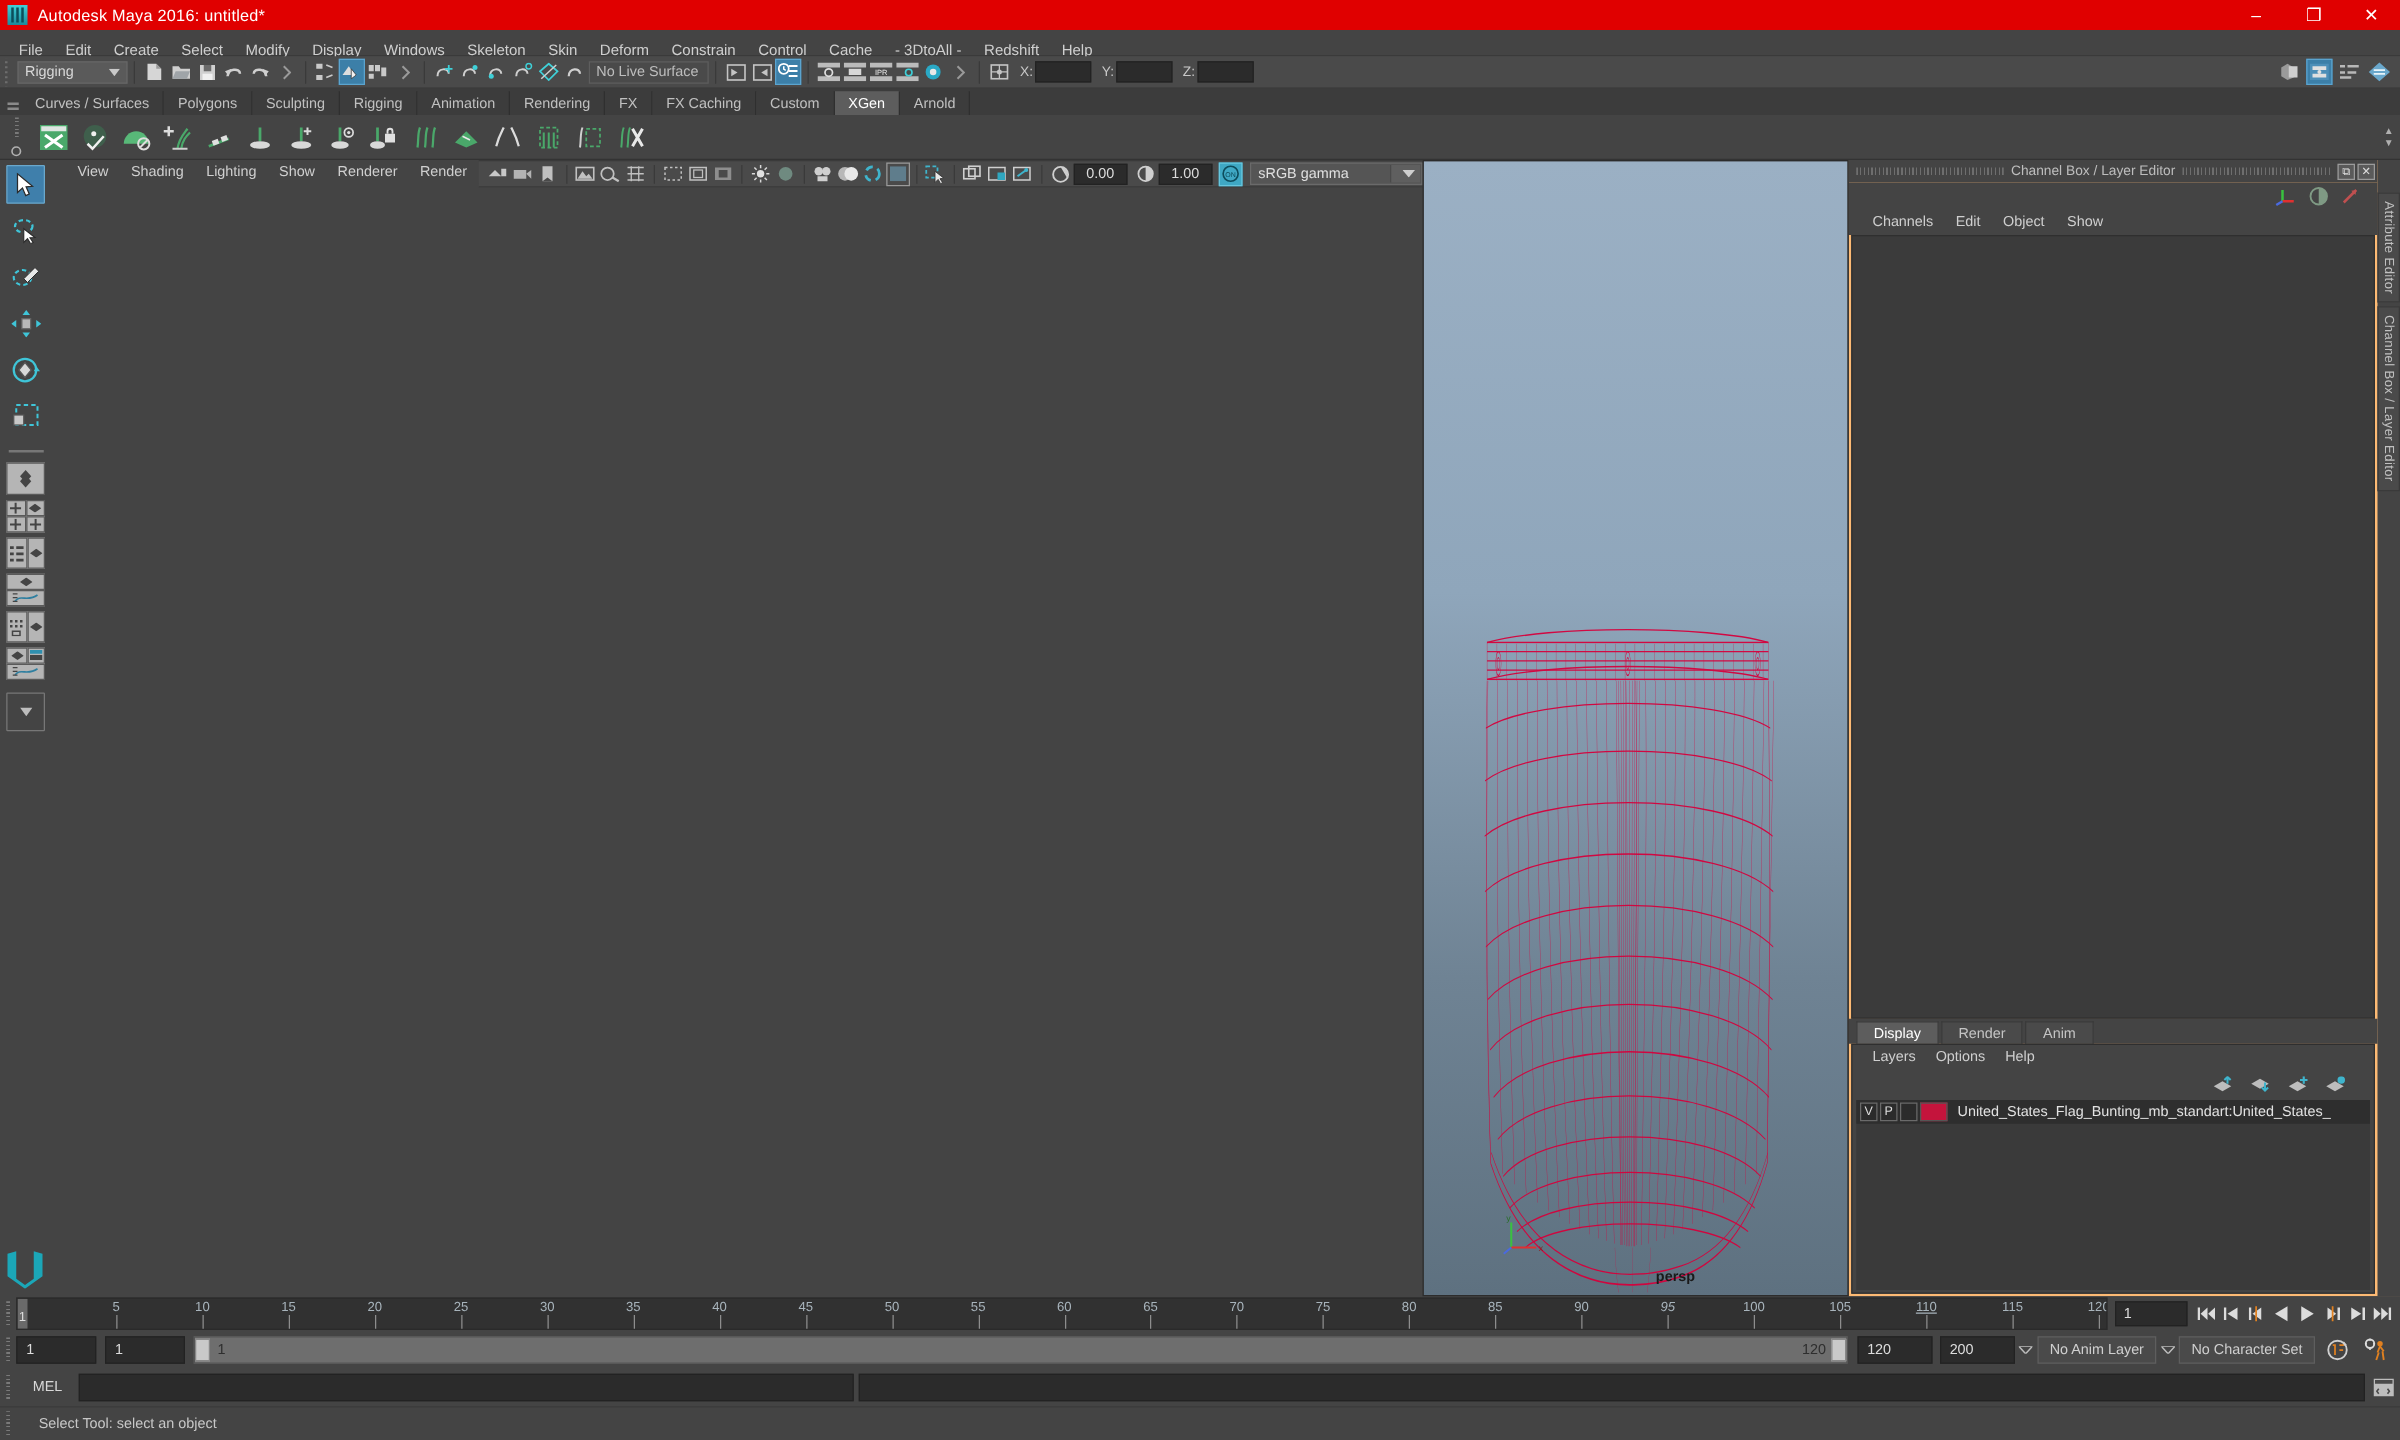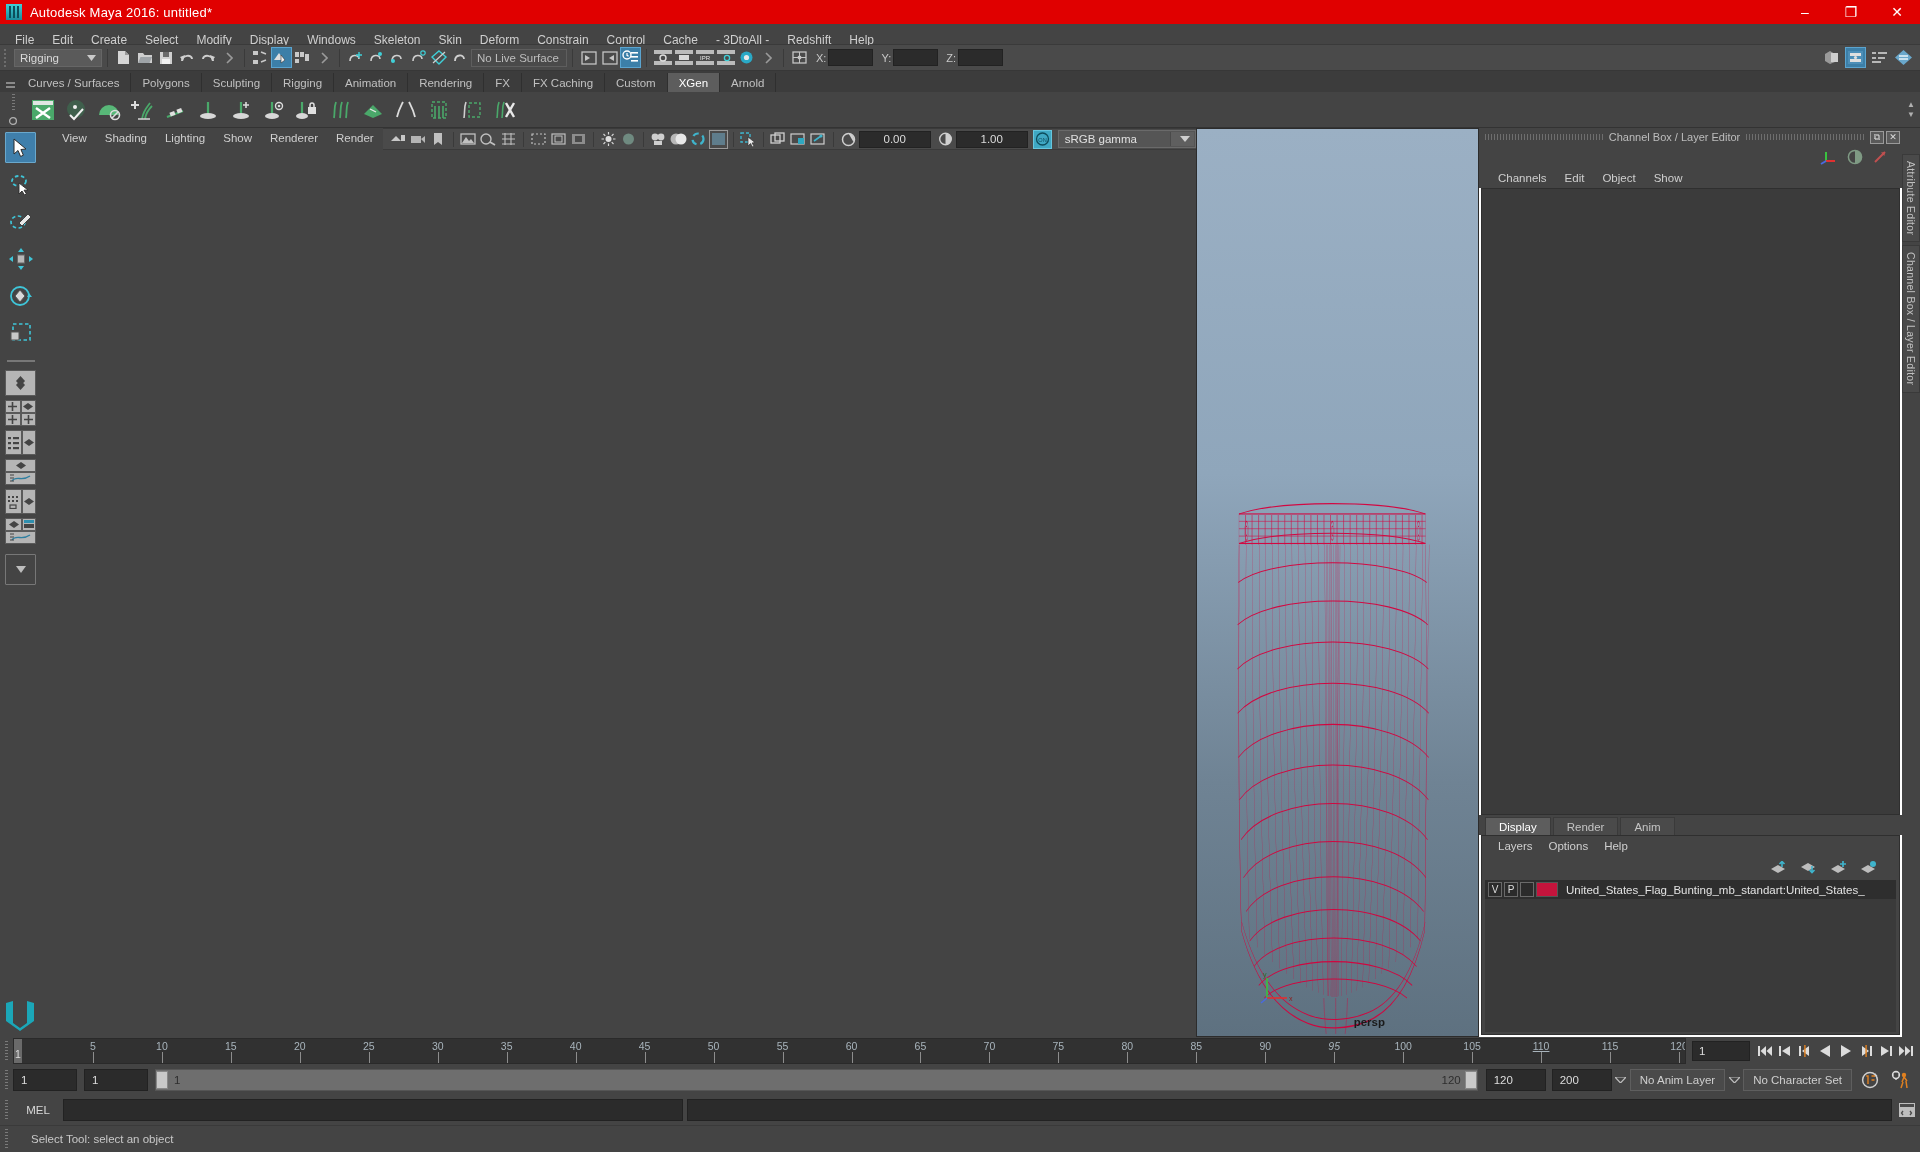--- a/index.html
+++ b/index.html
@@ -110,39 +110,39 @@
   .vp-menubar { height:19px; flex:0 0 19px; display:flex; align-items:center;
                 background:#444; padding-left:12px; }
   .vp-menubar .vmi { padding:1px 9px; font-size:11.5px; color:#cfcfcf; }
   .vp-toolbar { height:22px; flex:0 0 22px; display:flex; align-items:center;
                 background:#4a4a4a; border-top:1px solid #3a3a3a; border-bottom:1px solid #3a3a3a;
                 padding-left:6px; gap:1px; }
   .vbtn { width:19px; height:19px; display:flex; align-items:center; justify-content:center; }
   .vbtn.framed { border:1px solid #9a9a9a; }
   .vbtn.cyan { background:#3fa8c4; border:1px solid #66c6de; }
   .vsep { width:1px; height:15px; background:#3a3a3a; margin:0 4px; }
-  .numfield { width:72px; height:17px; background:#2b2b2b; border:1px solid #222;
+  .numfield { width:43px; height:17px; background:#2b2b2b; border:1px solid #222;
               color:#dcdcdc; font-size:11.5px; display:flex; align-items:center;
               justify-content:center; }
   .cmbox { width:138px; height:18px; background:#555; border:1px solid #6a6a6a;
            display:flex; align-items:center; position:relative; }
   .cmbox span { padding-left:6px; font-size:11.5px; color:#e0e0e0; }
   .cmbox .drop { position:absolute; right:1px; top:1px; bottom:1px; width:24px;
                  background:#5f5f5f; border-left:1px solid #4a4a4a;
                  display:flex; align-items:center; justify-content:center; }
 
   .viewport { flex:1 1 auto; position:relative; min-height:0;
               background:linear-gradient(180deg,#9bb0c4 0%,#8fa6bb 38%,#6f8394 72%,#5e7180 100%);
               overflow:hidden; border:1px solid #2c2c2c; }
   .persp-label { position:absolute; left:50%; transform:translateX(-50%); bottom:8px;
                  font-size:11.5px; font-weight:bold; color:#1a1a1a;margin-left:32px; }
   .axis-gizmo { position:absolute; left:62px; bottom:30px; width:36px; height:36px; }
 
   
-  .rightcol { width:441px; flex:0 0 441px; background:#ffffff; display:flex;text-align:center; }
+  .rightcol { width:441px; flex:0 0 441px; background:#fdba74; display:flex;text-align:center; }
   .rpanel { flex:1 1 auto; display:flex; flex-direction:column; min-width:0; }
   .rp-title { height:18px; flex:0 0 18px; display:flex; align-items:center; position:relative;
               background:#444; }
   .rp-dots { flex:1 1 auto; height:6px; background:
        repeating-linear-gradient(to right,#6e6e6e 0 1px, transparent 1px 3px); margin:0 6px; }
   .rp-title-text { font-size:11px; color:#bdbdbd; white-space:nowrap; }
   .rp-btn { width:14px; height:13px; border:1px solid #9a9a9a; background:#5a5a5a;
             margin-right:2px; display:flex; align-items:center; justify-content:center;
             font-size:9px; color:#ddd; }
   .cb-icons { height:22px; display:flex; align-items:center; justify-content:flex-end;

